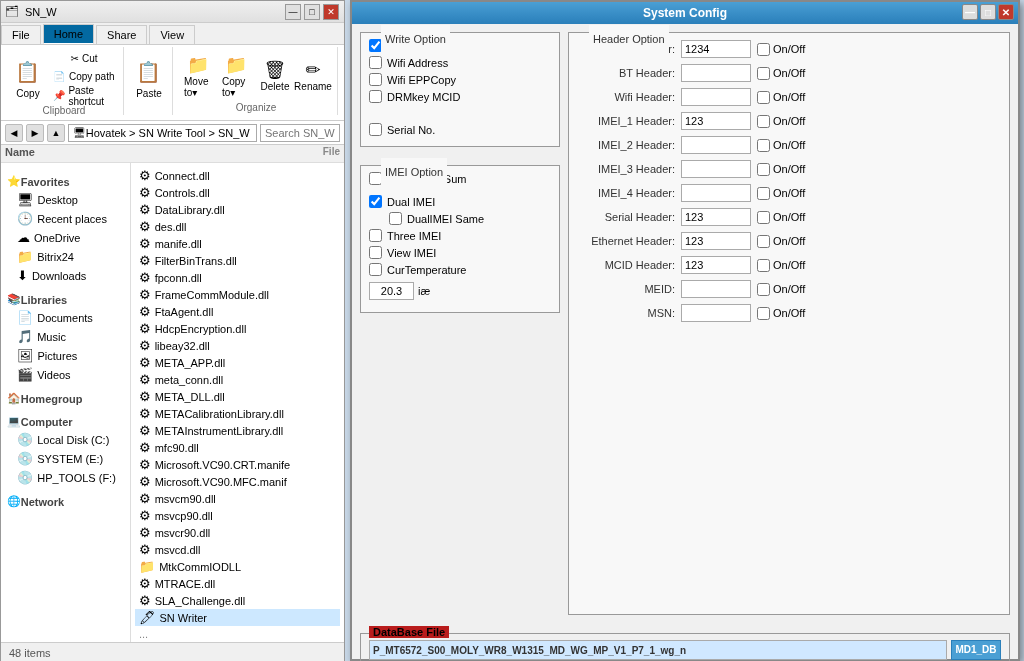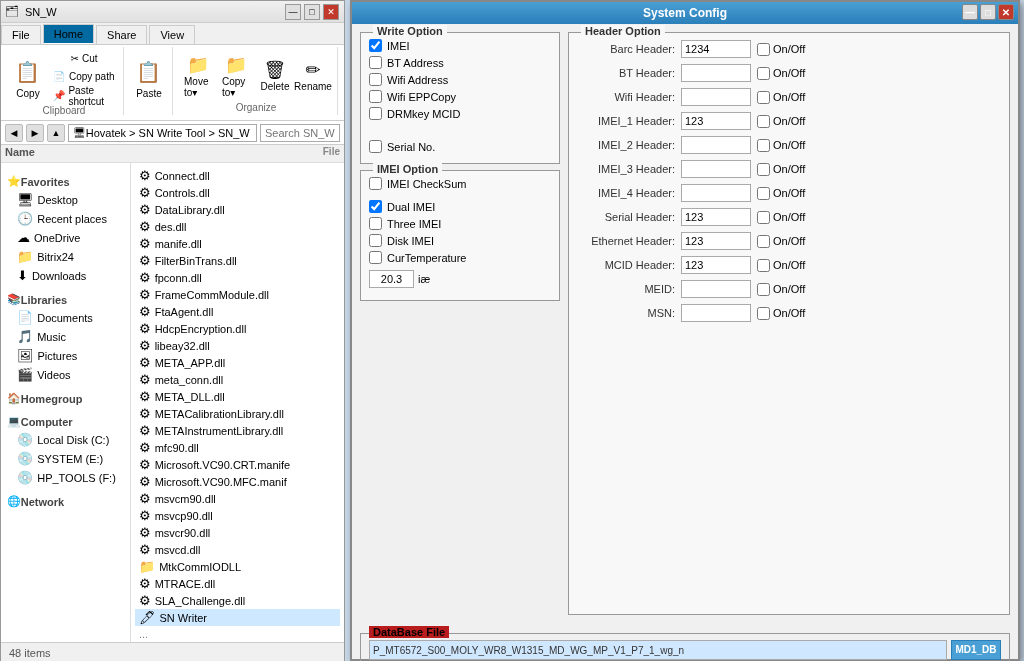--- a/index.html
+++ b/index.html
@@ -242,25 +242,25 @@
       border: 1px solid #999;
       background: #f8f8f8;
       padding: 4px 8px 8px 8px;
       position: relative;
       margin-bottom: 6px;
     }
 
     .group-label {
       position: absolute;
       top: -8px;
-      left: 12px;
+      left: 20px;
       background: #f8f8f8;
-      padding: 0 4px;
-      font-size: 11px;
-      font-weight: bold;
+      padding: 8px 4px;
+      font-size: 11px;
+      font-weight: normal;
       color: #333;
     }
 
     .left-panel {
       width: 200px;
       display: flex;
       flex-direction: column;
     }
 
     .right-panel {
@@ -362,20 +362,21 @@
       flex: 1;
       height: 20px;
       border: 1px solid #aaa;
       padding: 0 3px;
       font-size: 10px;
       background: #d0e8ff;
       color: #333;
       overflow: hidden;
       white-space: nowrap;
       text-overflow: ellipsis;
+      font-weight: bold;
     }
 
     .db-tag-btn {
       width: 50px;
       height: 20px;
       background: #4a9fd4;
       color: white;
       border: 1px solid #2a7fba;
       font-size: 10px;
       font-weight: bold;
@@ -723,59 +724,59 @@
     <div class="left-panel">
 
       <div class="group-box">
         <div class="group-label">Write Option</div>
         <div class="checkbox-row">
           <input type="checkbox" checked="" style="">
           <span>IMEI</span>
         </div>
         <div class="checkbox-row">
           <input type="checkbox" style="">
-          <span>BT Address</span>
-        </div>
-        <div class="checkbox-row">
-          <input type="checkbox" style="">
           <span>Wifi Address</span>
         </div>
         <div class="checkbox-row">
           <input type="checkbox" style="">
           <span>Wifi EPPCopy</span>
         </div>
         <div class="checkbox-row">
           <input type="checkbox" style="">
           <span>DRMkey MCID</span>
         </div>
         <div style="height:16px;"></div>
         <div class="checkbox-row">
           <input type="checkbox" style="">
           <span>Serial No.</span>
         </div>
       </div>
 
-      <div class="group-box" style="margin-top:0;">
+      <div class="group-box" style="margin-top:12px;">
         <div class="group-label">IMEI Option</div>
         <div class="checkbox-row">
           <input type="checkbox" style="">
           <span>IMEI CheckSum</span>
         </div>
         <div style="height:6px;"></div>
         <div class="checkbox-row">
           <input type="checkbox" checked="" style="">
           <span>Dual IMEI</span>
         </div>
+        <div class="checkbox-row" style="padding-left:20px;">
+          <input type="checkbox" style="">
+          <span>DualIMEI Same</span>
+        </div>
         <div class="checkbox-row">
           <input type="checkbox" style="">
           <span>Three IMEI</span>
         </div>
         <div class="checkbox-row">
           <input type="checkbox" style="">
-          <span>Disk IMEI</span>
+          <span>View IMEI</span>
         </div>
         <div class="checkbox-row">
           <input type="checkbox" style="">
           <span>CurTemperature</span>
         </div>
         <div class="temp-row">
           <input type="text" class="temp-input" value="20.3" style="">
           <span style="margin-left:4px; font-size:11px;">iæ</span>
         </div>
       </div>

